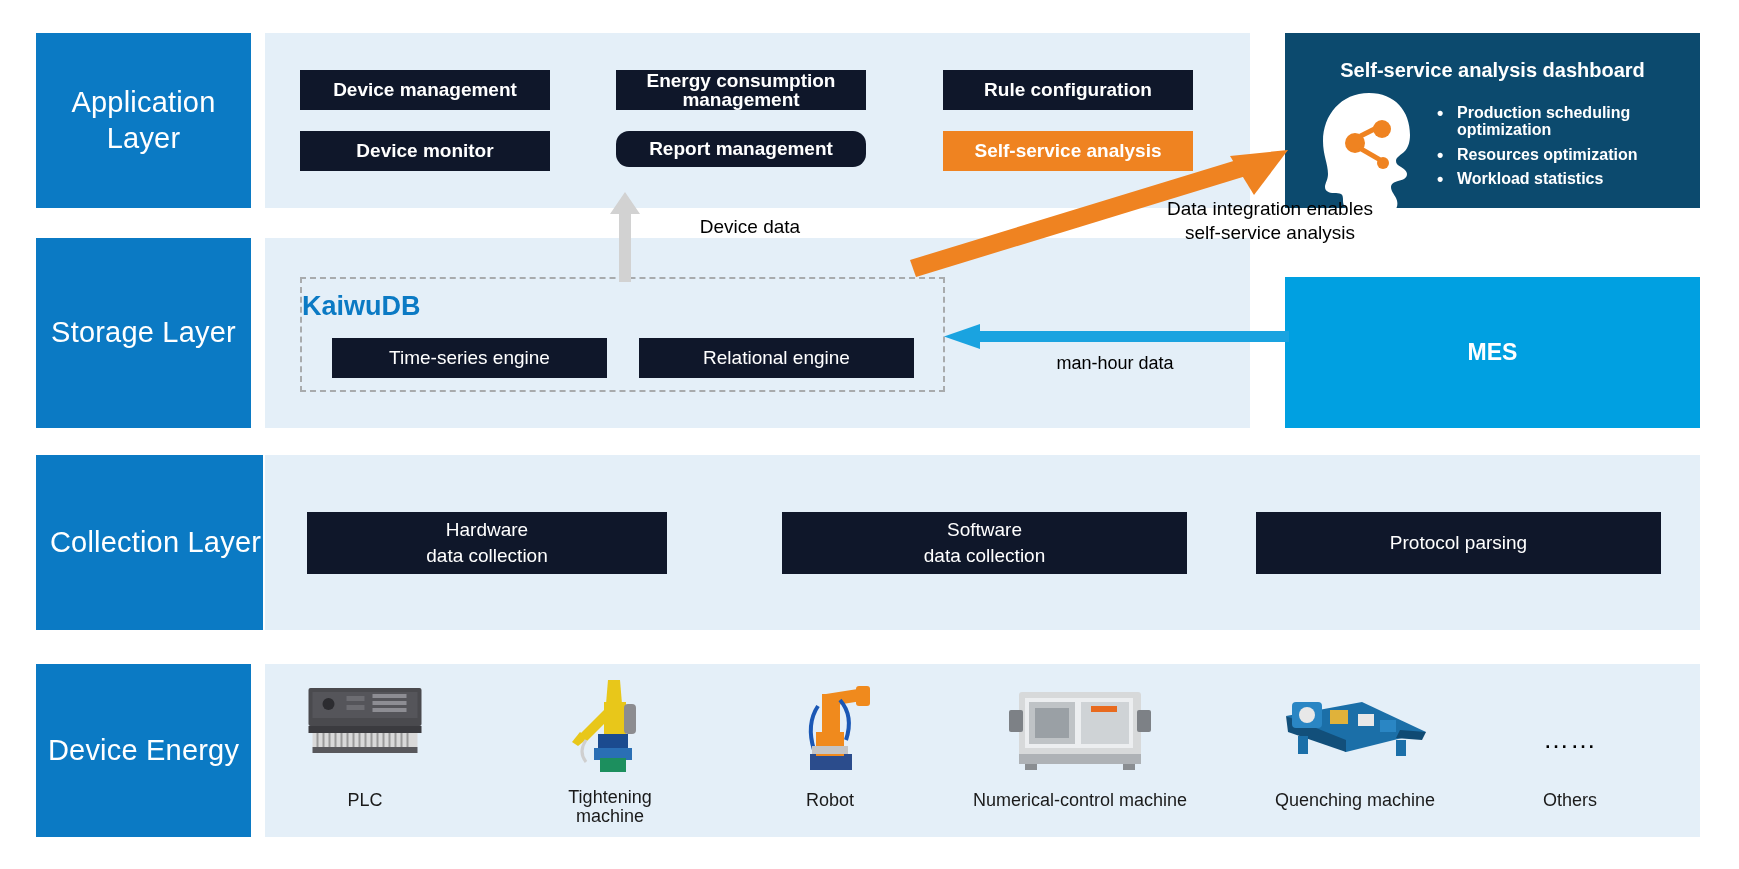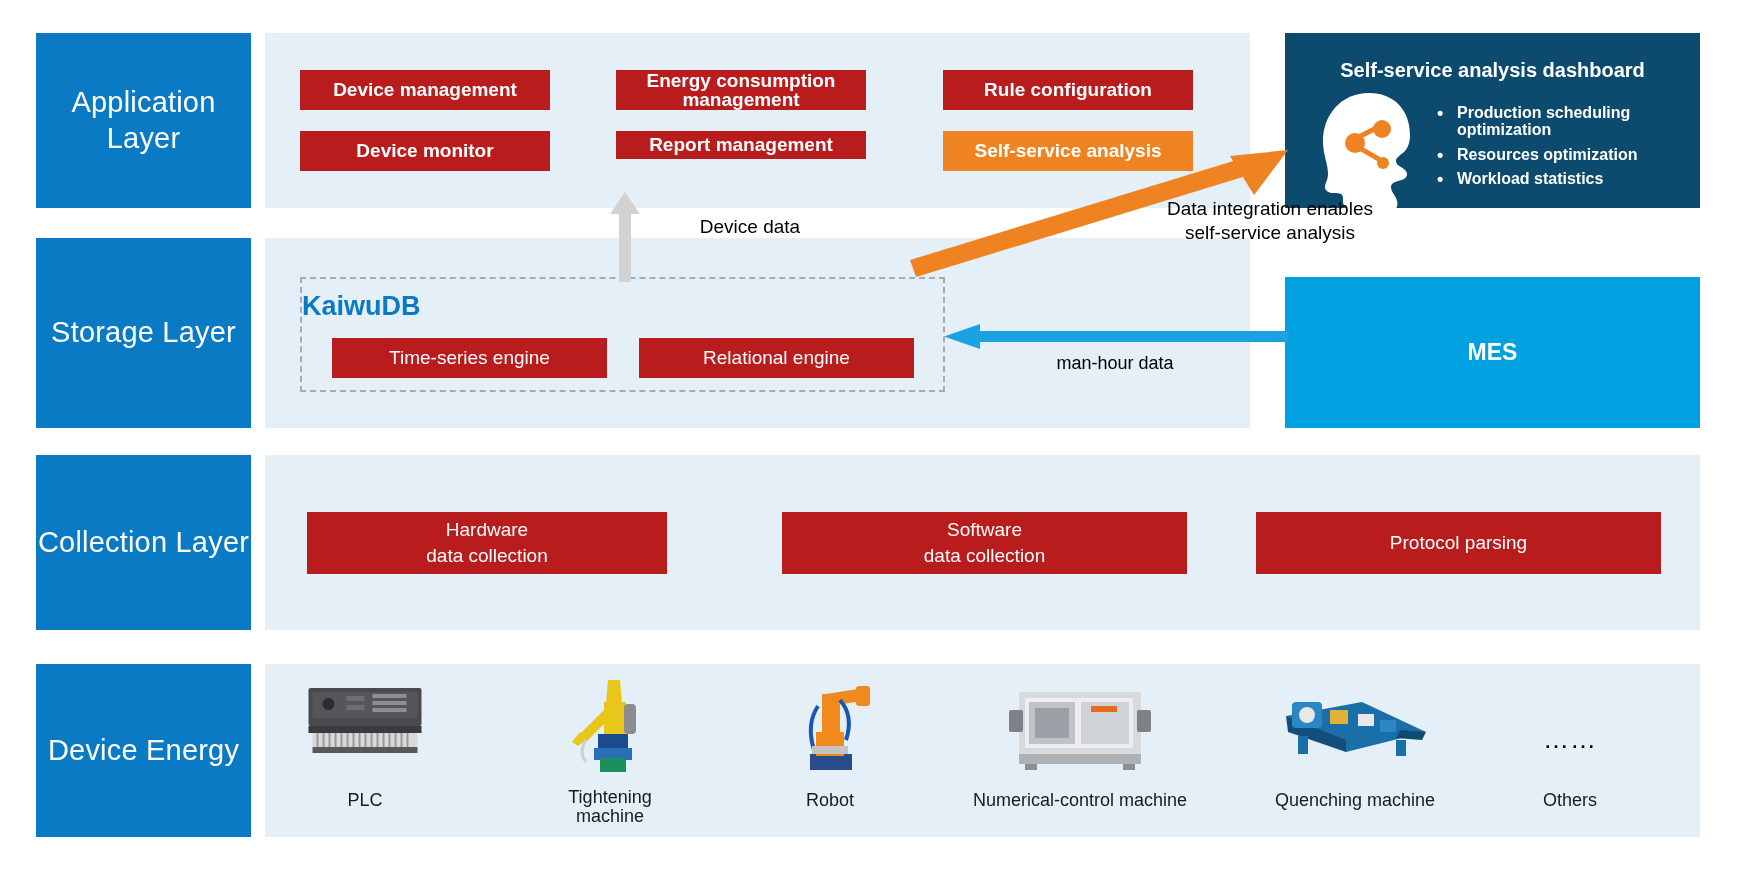--- a/index.html
+++ b/index.html
@@ -37,21 +37,21 @@
     text-align: center;
     font-size: 29px;
     line-height: 1.22;
     letter-spacing: .2px;
     font-weight: 400;
   }
 
   
   .chip {
     position: absolute;
-    background: #b91c1c;
+    background: #0f172a;
     color: #ffffff;
     display: flex;
     align-items: center;
     justify-content: center;
     text-align: center;
     font-weight: bold;
     font-size: 19px;
     line-height: 1.02;
     padding: 0 6px;
     box-sizing: border-box;
@@ -187,21 +187,21 @@
   <div class="layer-label" style="left:36px; top:33px; width:215px; height:175px;">Application
 Layer</div>
 
   <div class="chip" style="left:300px; top:70px; width:250px; height:40px;">Device management</div>
 
   <div class="chip" style="left:300px; top:131px; width:250px; height:40px;">Device monitor</div>
 
   <div class="chip" style="left:616px; top:70px; width:250px; height:40px; white-space:pre-line;">Energy consumption
 management</div>
 
-  <div class="chip" style="left:616px; top:131px; width:250px; height:28px;">Report management</div>
+  <div class="chip" style="left:616px; top:131px; width:250px; height:36px;border-radius:13px;">Report management</div>
 
   <div class="chip" style="left:943px; top:70px; width:250px; height:40px;">Rule configuration</div>
 
   <div class="chip orange" style="left:943px; top:131px; width:250px; height:40px;">Self-service analysis</div>
 
   <div class="dashboard" style="left:1285px; top:33px; width:415px; height:175px;">
     <div class="dashboard-title">Self-service analysis dashboard</div>
 
     <span class="head-icon">
       <svg viewBox="0 0 104 122" width="104" height="122" aria-hidden="true">
@@ -253,21 +253,21 @@
   <svg class="arrow-svg" style="left:944px; top:322px;" width="345" height="30" viewBox="0 0 345 30">
     <g fill="#1aa3e0">
       <rect x="32" y="9" width="313" height="11"></rect>
       <polygon points="0,14.5 36,2 36,27"></polygon>
     </g>
   </svg>
   <div class="annot" style="left:985px; top:352px; width:260px; font-size:18px;">man-hour data</div>
 
   <div class="band" style="left:265px; top:455px; width:1435px; height:175px;"></div>
 
-  <div class="layer-label" style="left:36px; top:455px; width:215px; height:175px;">Collection
+  <div class="layer-label" style="left:36px; top:455px; width:215px; height:175px;padding-left:12px;">Collection
 Layer</div>
 
   <div class="chip collect" style="left:307px; top:512px; width:360px; height:62px; white-space:pre-line;">Hardware
 data collection</div>
 
   <div class="chip collect" style="left:782px; top:512px; width:405px; height:62px; white-space:pre-line;">Software
 data collection</div>
 
   <div class="chip collect" style="left:1256px; top:512px; width:405px; height:62px;">Protocol parsing</div>
 

